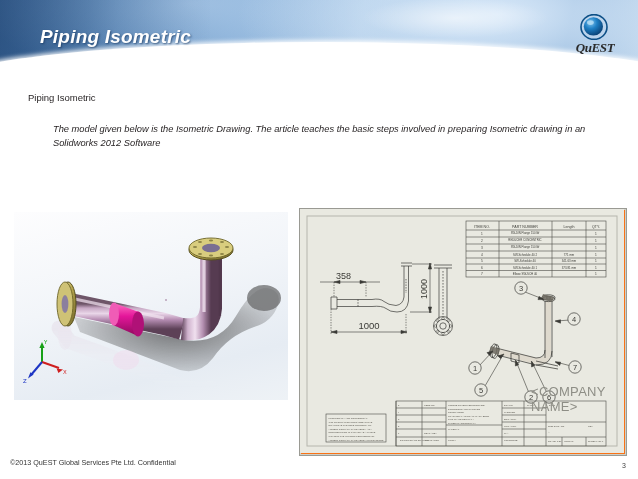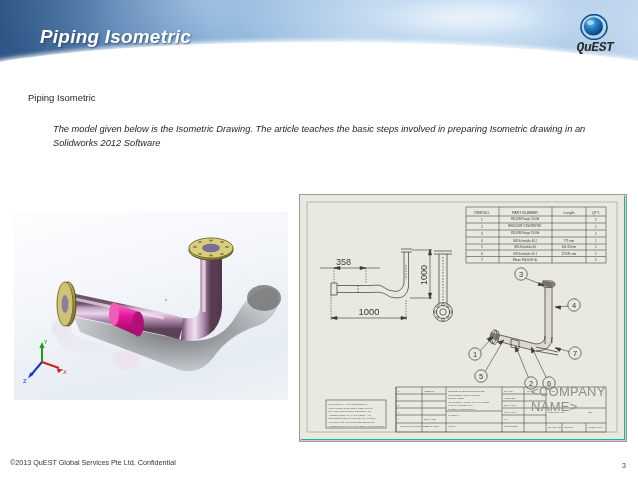--- a/index.html
+++ b/index.html
@@ -23,31 +23,31 @@
     background:#ffffff;border-radius:50% 50% 0 0 / 46px 46px 0 0;
     box-shadow:0 -2px 4px rgba(255,255,255,.85);}
   .banner-title{position:absolute;left:40px;top:26px;font-size:19px;font-weight:bold;
     font-style:italic;color:#ffffff;letter-spacing:.2px;
     text-shadow:1px 1px 2px rgba(20,50,90,.65);}
   
   .logo{position:absolute;left:566px;top:14px;width:58px;height:48px;}
   .logo-sphere{position:absolute;left:14px;top:0;width:28px;height:26px;}
   .logo-word{position:absolute;left:0;top:26px;width:58px;text-align:center;
     font-size:13px;font-weight:bold;font-style:italic;color:#2b2b2b;letter-spacing:-.4px;
-    font-family:Liberation Mono, monospace;}
+    font-family:Liberation Serif, serif;}
   
   .sub-title{position:absolute;left:28px;top:92px;font-size:9.5px;color:#231f20;}
   .para{position:absolute;left:53px;top:122px;width:560px;font-size:9.3px;line-height:14px;color:#231f20;font-style:italic;}
   
   .render{position:absolute;left:14px;top:212px;width:274px;height:188px;overflow:hidden;
     background:linear-gradient(165deg,#fdfdfe 0%,#f2f5f9 42%,#e6ecf3 78%,#eef2f6 100%);}
   .render svg{display:block;}
   
-  .cad{position:absolute;left:299px;top:194px;width:326px;height:246px;
-    background:#14b8a6;border:1px solid #9a9a93;box-shadow:0 0 0 1px #cfcfc7 inset;}
+  .cad{position:absolute;left:299px;top:208px;width:326px;height:246px;
+    background:#f97316;border:1px solid #9a9a93;box-shadow:0 0 0 1px #cfcfc7 inset;}
   .cad svg{display:block;}
   .company-name{position:absolute;left:531px;top:384px;font-size:13px;color:#8e8e86;letter-spacing:.3px;}
   
   .footer{position:absolute;left:10px;top:458px;font-size:7.2px;color:#333;}
   .pageno{position:absolute;left:622px;top:462px;font-size:7px;color:#444;}
   .blur{filter:blur(.35px);}
 </style>
 </head>
 <body>
 

